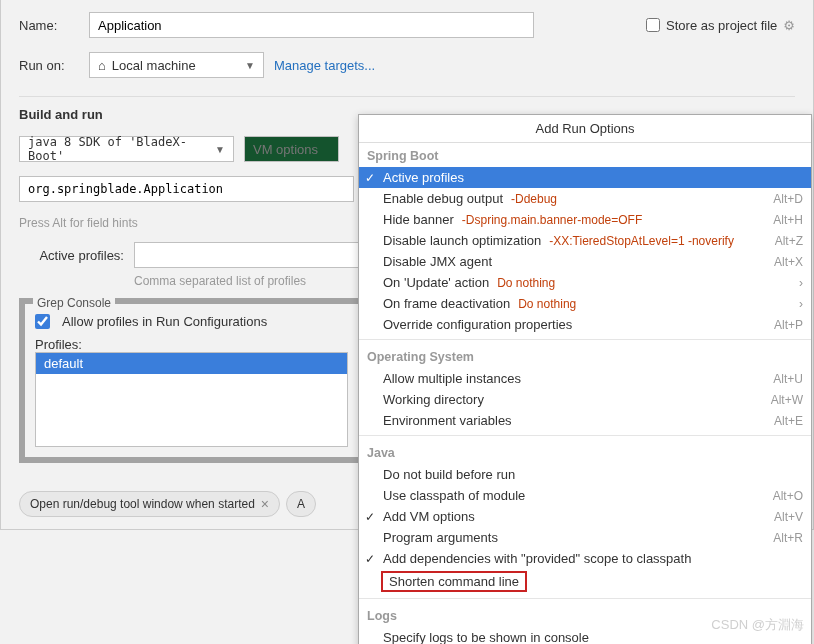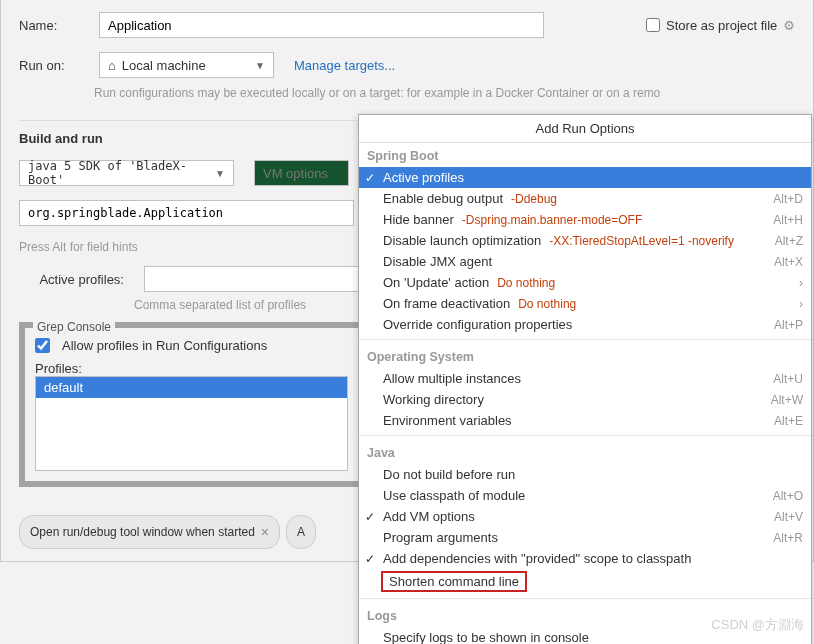--- a/index.html
+++ b/index.html
@@ -1,18 +1,18 @@
 <!DOCTYPE html>
 <html><head>
   <meta charset="utf-8">
   <style>
     * { box-sizing: border-box; margin: 0; padding: 0; }
     body { font-family: Arial, sans-serif; font-size: 13px; color: #333; background: #f2f2f2; width: 814px; height: 644px; overflow: hidden; position: relative; }
     .main-panel { background: #f2f2f2; padding: 12px 18px; border: 1px solid #ccc; border-top: none; }
-    .row { display: flex; align-items: center; margin-bottom: 14px; gap: 20px; }
+    .row { display: flex; align-items: center; margin-bottom: 14px; gap: 10px; }
     .label { min-width: 60px; color: #333; }
     .text-input { border: 1px solid #c0c0c0; padding: 4px 8px; font-size: 13px; background: #fff; height: 26px; }
     .name-input { flex: 0 0 445px; }
     .store-wrap { display: flex; align-items: center; gap: 6px; margin-left: auto; justify-content: flex-end; }
     .store-wrap input[type=checkbox] { width: 14px; height: 14px; }
     .gear-icon { color: #999; font-size: 13px; }
     .dropdown { border: 1px solid #c0c0c0; background: #fff; height: 26px; display: flex; align-items: center; padding: 0 8px; gap: 6px; width: 175px; justify-content: space-between; }
     .dropdown-inner { display: flex; align-items: center; gap: 6px; }
     .home-icon { font-size: 13px; }
     .chevron-down { font-size: 10px; color: #666; }
@@ -28,21 +28,21 @@
     .profiles-input { flex: 0 0 260px; }
     .comma-hint { color: #999; font-size: 12px; margin-left: 115px; margin-top: -8px; margin-bottom: 10px; }
     .grep-box { border: 6px solid #a3a3a3; margin-top: 6px; padding: 0; position: relative; width: 345px; }
     .grep-title { position: absolute; top: -8px; left: 8px; background: #f2f2f2; padding: 0 4px; font-size: 12px; color: #555; }
     .grep-inner { padding: 10px; }
     .checkbox-row { display: flex; align-items: center; gap: 12px; margin-bottom: 8px; }
     .checkbox-row input[type=checkbox] { width: 15px; height: 15px; accent-color: #3a7edb; }
     .profiles-list { border: 1px solid #c0c0c0; background: #fff; height: 95px; margin-top: 0; }
     .profile-item { background: #3a7edb; color: #fff; padding: 3px 8px; }
     .bottom-row { display: flex; gap: 6px; margin-top: 28px; align-items: center; }
-    .pill-btn { background: #e8e8e8; border: 1px solid #ccc; border-radius: 14px; padding: 4px 10px; display: flex; align-items: center; gap: 6px; font-size: 12px; height: 34px; }
+    .pill-btn { background: #e8e8e8; border: 1px solid #ccc; border-radius: 14px; padding: 4px 10px; display: flex; align-items: center; gap: 6px; font-size: 12px; height: 26px; }
     .x-icon { color: #888; font-size: 14px; }
     
     .popup { position: absolute; top: 114px; left: 358px; width: 454px; background: #fff; border: 1px solid #aaa; box-shadow: 0 2px 8px rgba(0,0,0,0.2); }
     .popup-title { text-align: center; padding: 6px; border-bottom: 1px solid #ddd; font-size: 13px; }
     .popup-section { color: #999; font-weight: bold; padding: 6px 8px 4px; font-size: 12.5px; }
     .popup-item { display: flex; align-items: center; padding: 3px 8px 3px 24px; font-size: 13px; position: relative; }
     .popup-item.selected { background: #3a7edb; color: #fff; }
     .popup-item .check { position: absolute; left: 6px; font-size: 12px; }
     .popup-item .desc { color: #c2410c; margin-left: 8px; font-size: 12px; }
     .popup-item .shortcut { margin-left: auto; color: #999; font-size: 12px; padding-left: 10px; }
@@ -68,29 +68,28 @@
     <span class="label">Run on:</span>
     <div class="dropdown">
       <span class="dropdown-inner">
         <span class="home-icon">⌂</span>
         <span>Local machine</span>
       </span>
       <span class="chevron-down">▼</span>
     </div>
     <span class="link">Manage targets...</span>
   </div>
-  <div class="hint-text">Run configurations may be executed locally or on a target: for example in a Docker Container or on a remo</div>
 
   <hr class="separator">
 
   <div class="section-title">Build and run</div>
 
   <div class="row">
     <div class="dropdown sdk-dropdown">
-      <span style="font-family:monospace;font-size:12px">java 5 SDK of 'BladeX-Boot'</span>
+      <span style="font-family:monospace;font-size:12px">java 8 SDK of 'BladeX-Boot'</span>
       <span class="chevron-down">▼</span>
     </div>
     <input class="text-input vm-input" placeholder="VM options" style="">
   </div>
 
   <div class="row">
     <input class="text-input main-class-input" value="org.springblade.Application" style="">
   </div>
   <div class="hint-small">Press Alt for field hints</div>
 

